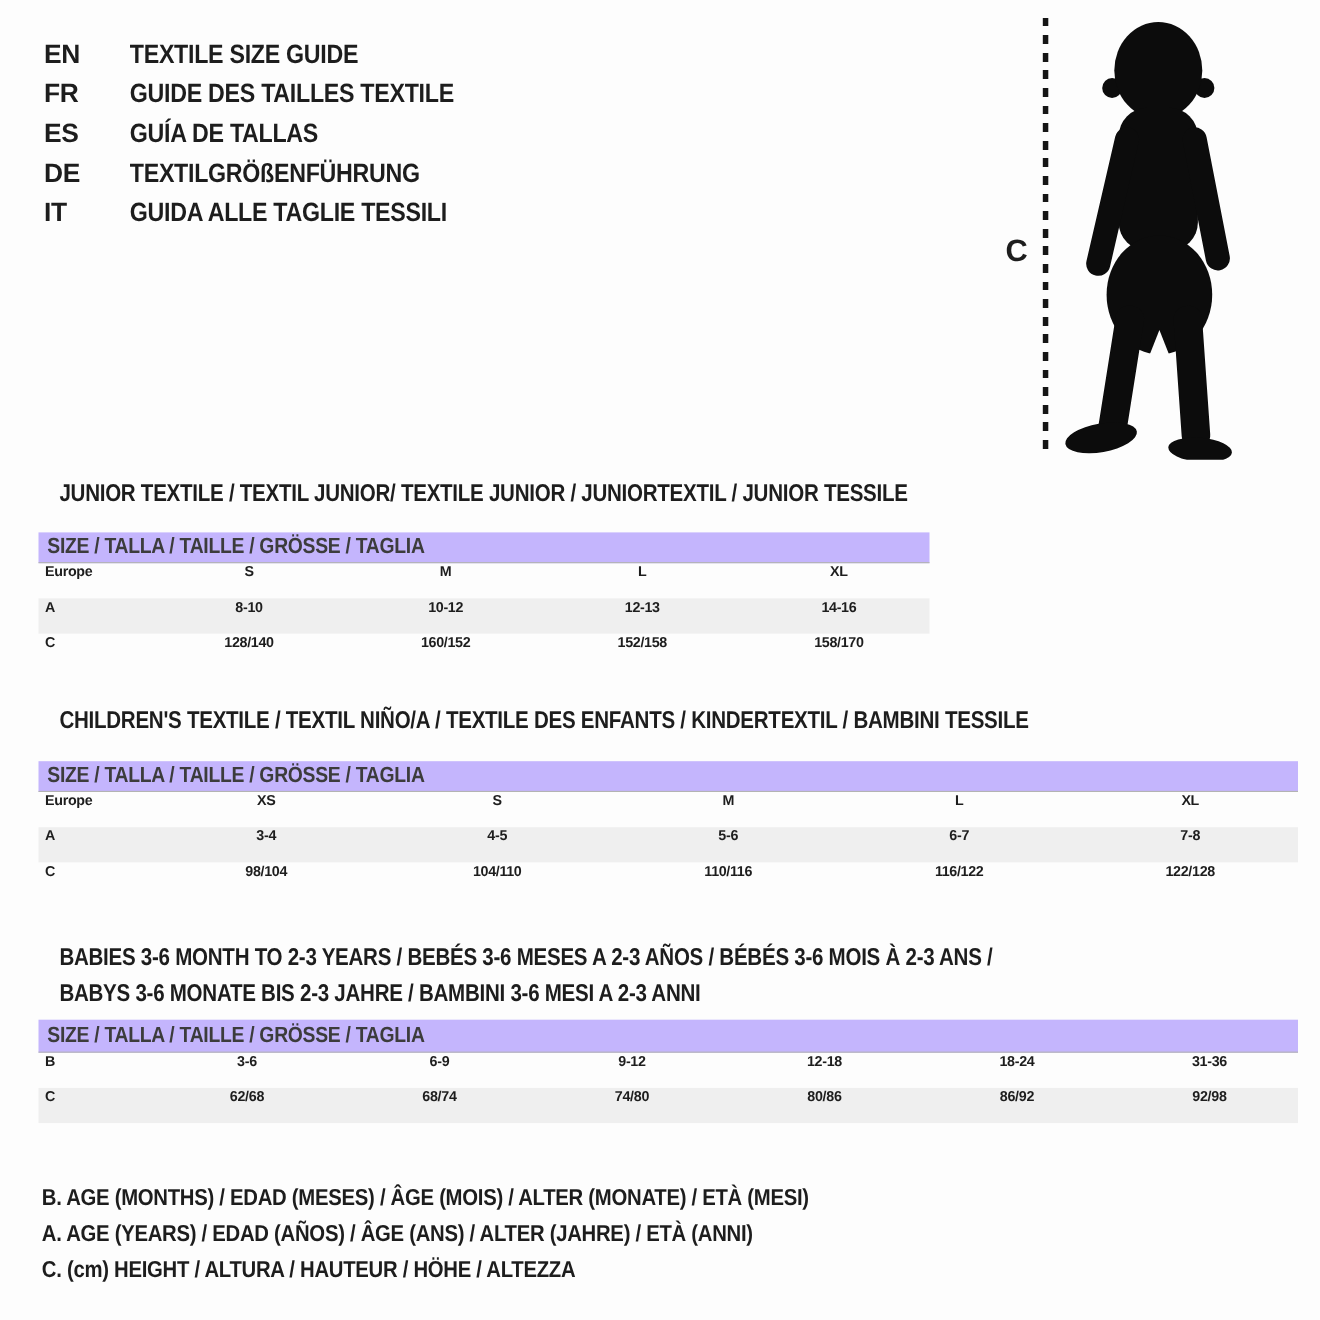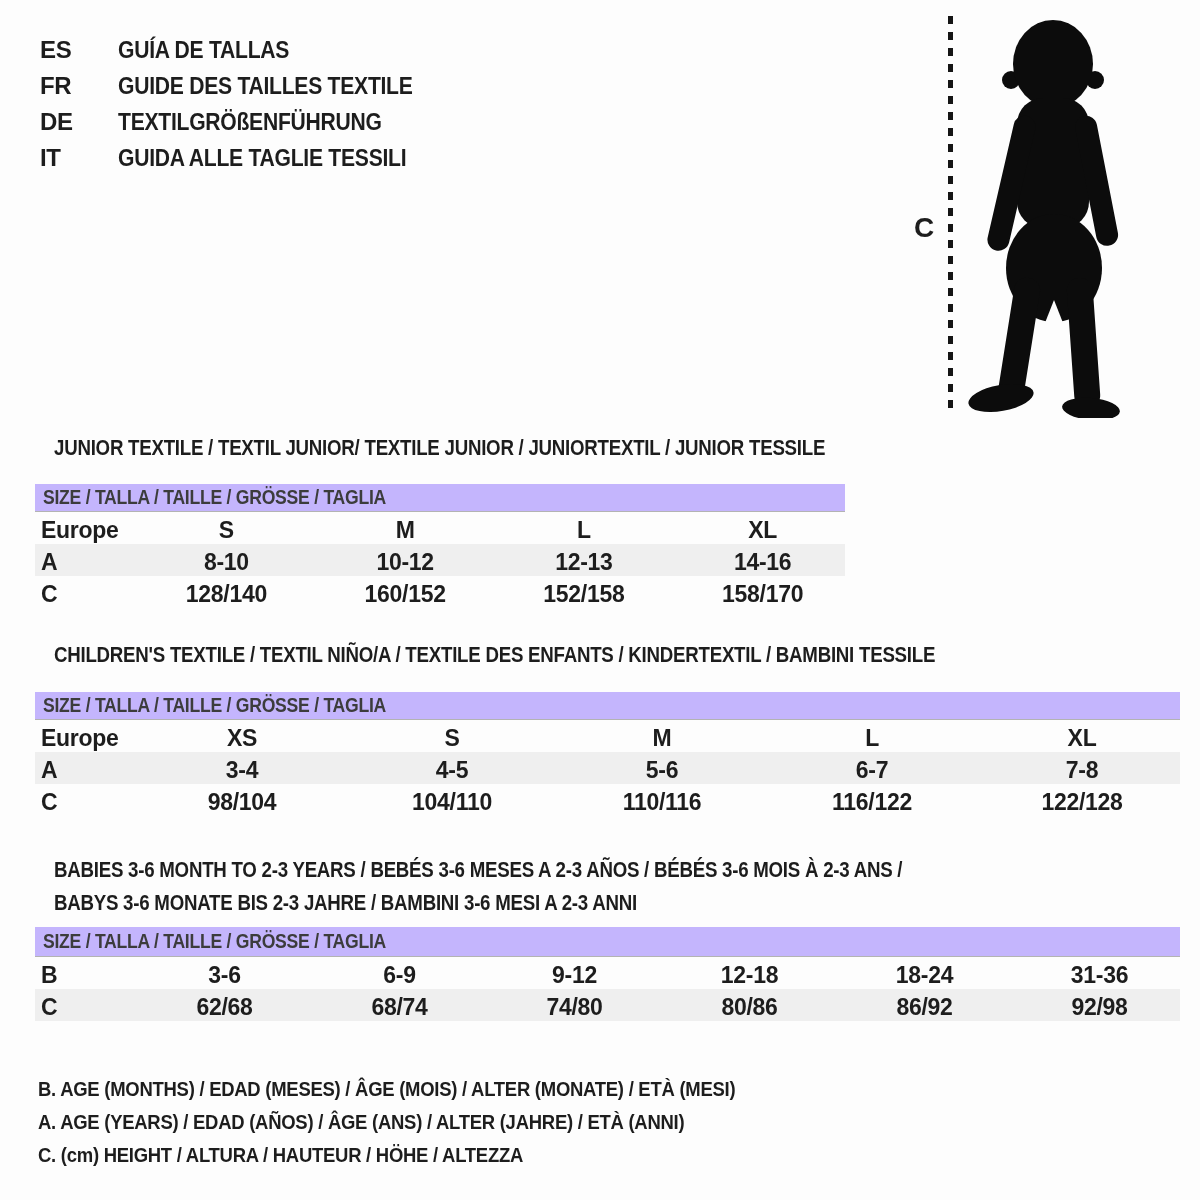--- a/index.html
+++ b/index.html
@@ -46,42 +46,46 @@
   .sec-title .cond{transform:scaleX(.85);}
 
   
   .tbl{position:absolute;left:35px;}
   .size-bar{
     height:28px;display:flex;align-items:center;
     background:#c4b5fd;border-bottom:1px solid #b3b3b3;
     padding-left:8px;box-sizing:border-box;
     font-size:20px;font-weight:700;color:#3c3c3c;
   }
-  .t-row{display:flex;height:32px;align-items:flex-end;font-size:23px;font-weight:700;gap:14px;}
+  .t-row{display:flex;height:32px;align-items:flex-start;font-size:13px;font-weight:700;gap:14px;}
   .t-row.shaded{background:#efefef;}
   .t-label{width:95px;padding-left:6px;box-sizing:border-box;text-align:left;letter-spacing:-.3px;}
   .t-cell{flex:1;text-align:center;letter-spacing:-.3px;}
 
   
   .legend{position:absolute;left:38px;top:1072px;}
   .legend-line{height:33px;font-size:21px;font-weight:700;display:flex;align-items:center;}
 </style>
 </head>
 <body>
 
 <div class="page">
 
   <div class="lang-block">
     <div class="lang-row">
+      <span class="lang-code">EN</span>
+      <span class="lang-label"><span class="cond">TEXTILE SIZE GUIDE</span></span>
+    </div>
+    <div class="lang-row">
+      <span class="lang-code">FR</span>
+      <span class="lang-label"><span class="cond">GUIDE DES TAILLES TEXTILE</span></span>
+    </div>
+    <div class="lang-row">
       <span class="lang-code">ES</span>
       <span class="lang-label"><span class="cond">GUÍA DE TALLAS</span></span>
-    </div>
-    <div class="lang-row">
-      <span class="lang-code">FR</span>
-      <span class="lang-label"><span class="cond">GUIDE DES TAILLES TEXTILE</span></span>
     </div>
     <div class="lang-row">
       <span class="lang-code">DE</span>
       <span class="lang-label"><span class="cond">TEXTILGRÖßENFÜHRUNG</span></span>
     </div>
     <div class="lang-row">
       <span class="lang-code">IT</span>
       <span class="lang-label"><span class="cond">GUIDA ALLE TAGLIE TESSILI</span></span>
     </div>
   </div>

